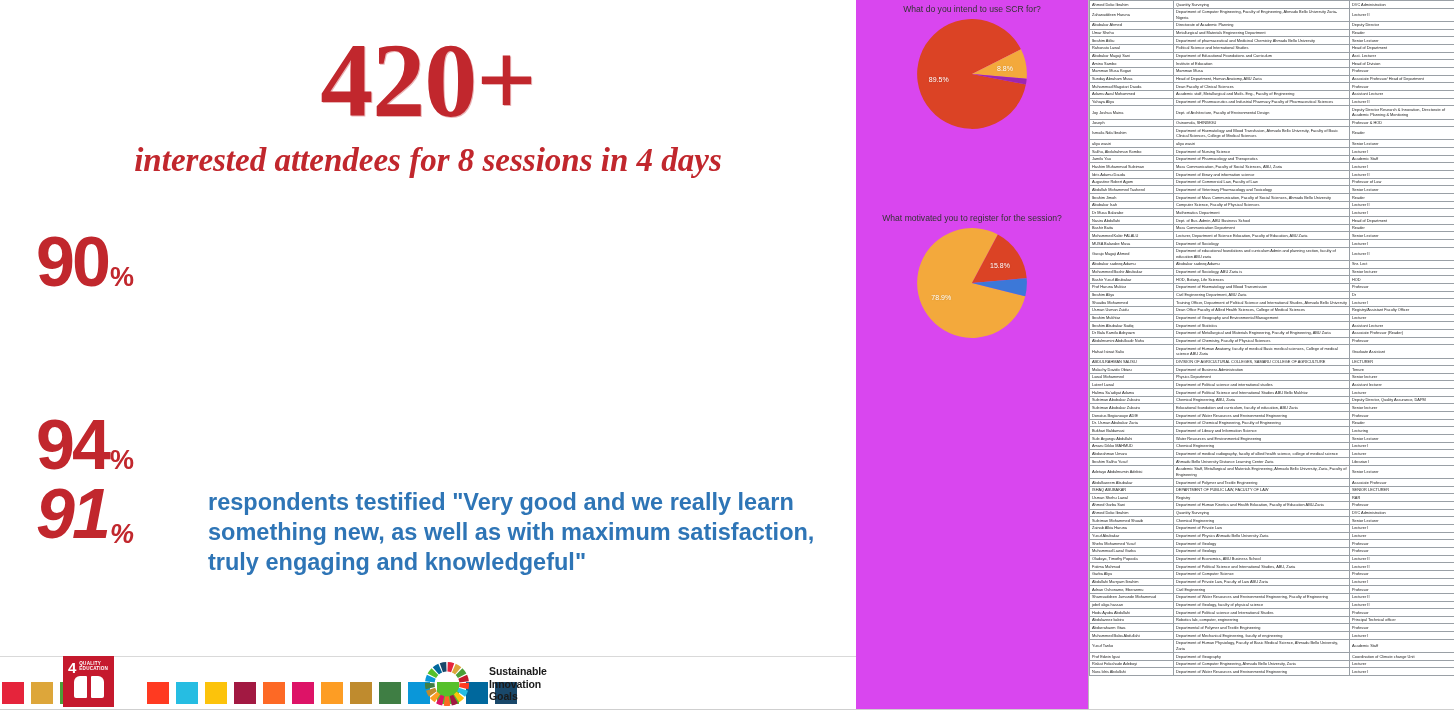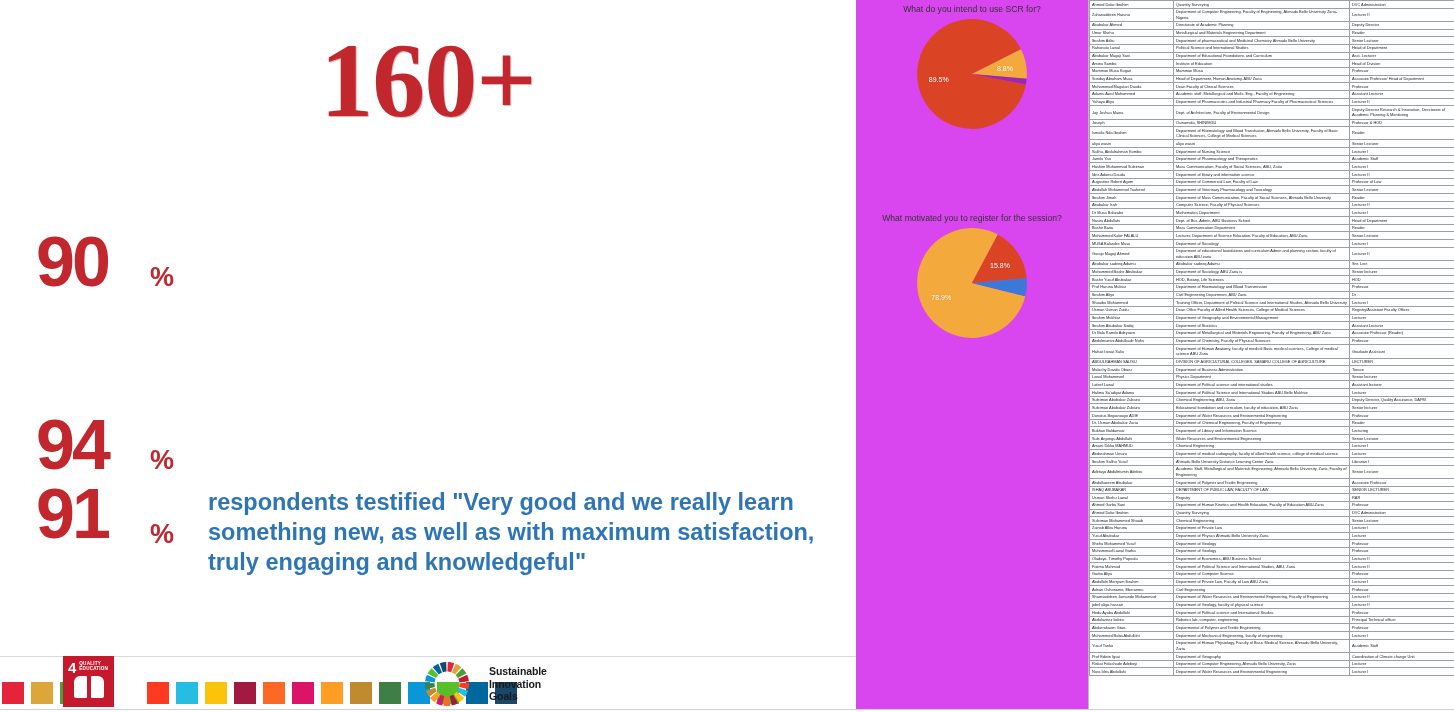--- a/index.html
+++ b/index.html
@@ -54,21 +54,20 @@
   }
   .stat-figure {
     width: 172px;
     flex: 0 0 172px;
     display: flex;
     align-items: baseline;
     justify-content: flex-start;
     color: #C1272D;
     font-family: "Liberation Sans", sans-serif;
     font-weight: bold;
-    gap: 40px;
   }
   .stat-number {
     font-size: 70px;
     line-height: 0.95;
     letter-spacing: -3px;
   }
   .stat-pct {
     font-size: 27px;
     line-height: 1;
     margin-left: 2px;
@@ -79,21 +78,21 @@
     font-weight: bold;
     font-size: 23.5px;
     line-height: 1.28;
     padding-top: 6px;
   }
 
   #stat-1 { top: 229px; }
   #stat-2 { top: 364px; margin-top: 48px; }
   #stat-3 { top: 481px; }
 
-  #stat-3 .stat-figure { align-items: flex-end; }
+  #stat-3 .stat-figure { align-items: flex-end; font-style: italic; }
   #stat-3 .stat-pct { align-self: flex-end; }
 
   
   #sdg-bar {
     position: absolute;
     left: 0; bottom: 0;
     width: 856px; height: 56px;
     border-top: 1px solid #d9d9d9;
     display: flex; align-items: center;
   }
@@ -208,21 +207,22 @@
     border-top: 1px solid #cfcfcf;
   }
 </style>
 </head>
 <body>
 
 <div id="slide">
 
   <div id="left-panel">
 
-    <div id="headline-number">160+</div>
+    <div id="headline-number">420+</div>
+    <div id="headline-sub">interested attendees for 8 sessions in 4 days</div>
 
     <div class="stat-row" id="stat-1">
       <div class="stat-figure">
         <span class="stat-number">90</span>
         <span class="stat-pct">%</span>
       </div>
     </div>
 
     <div class="stat-row" id="stat-2">
       <div class="stat-figure">

